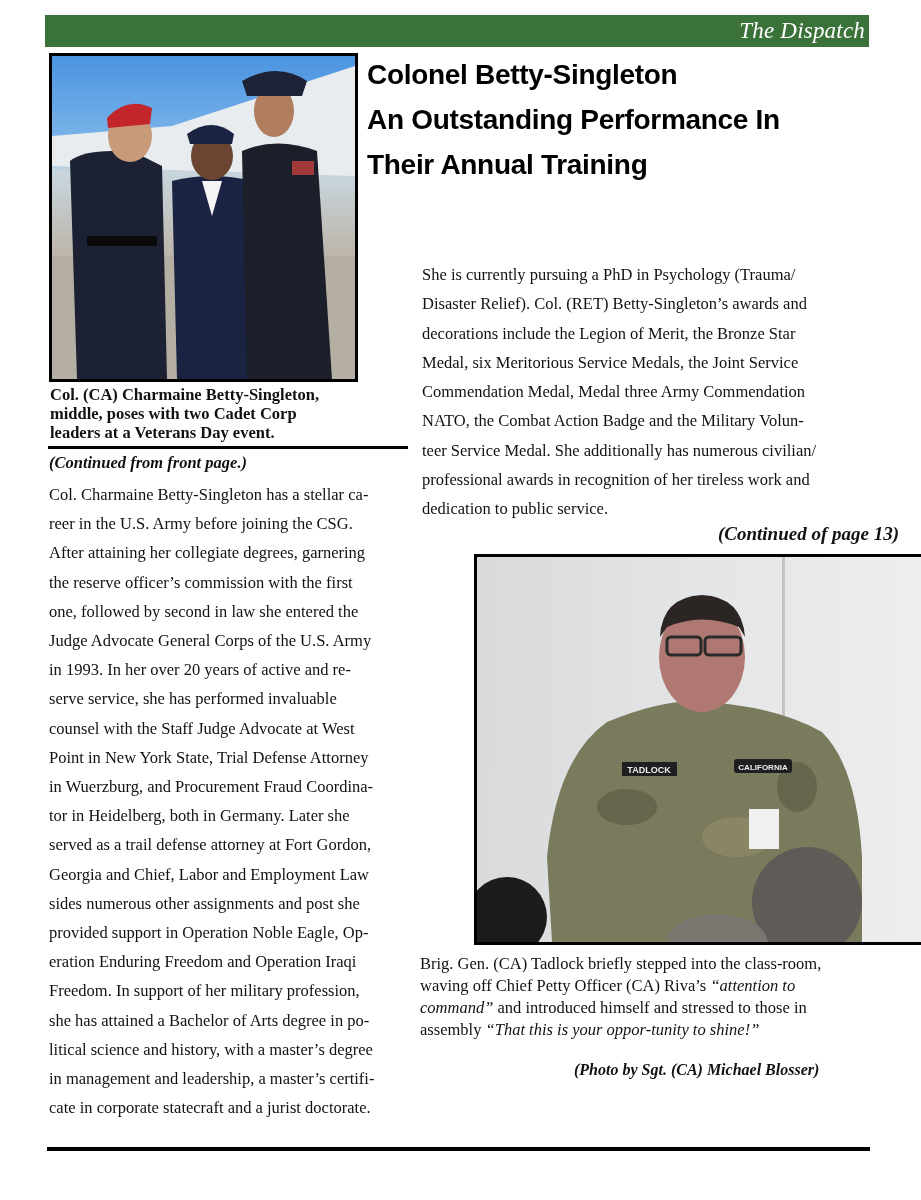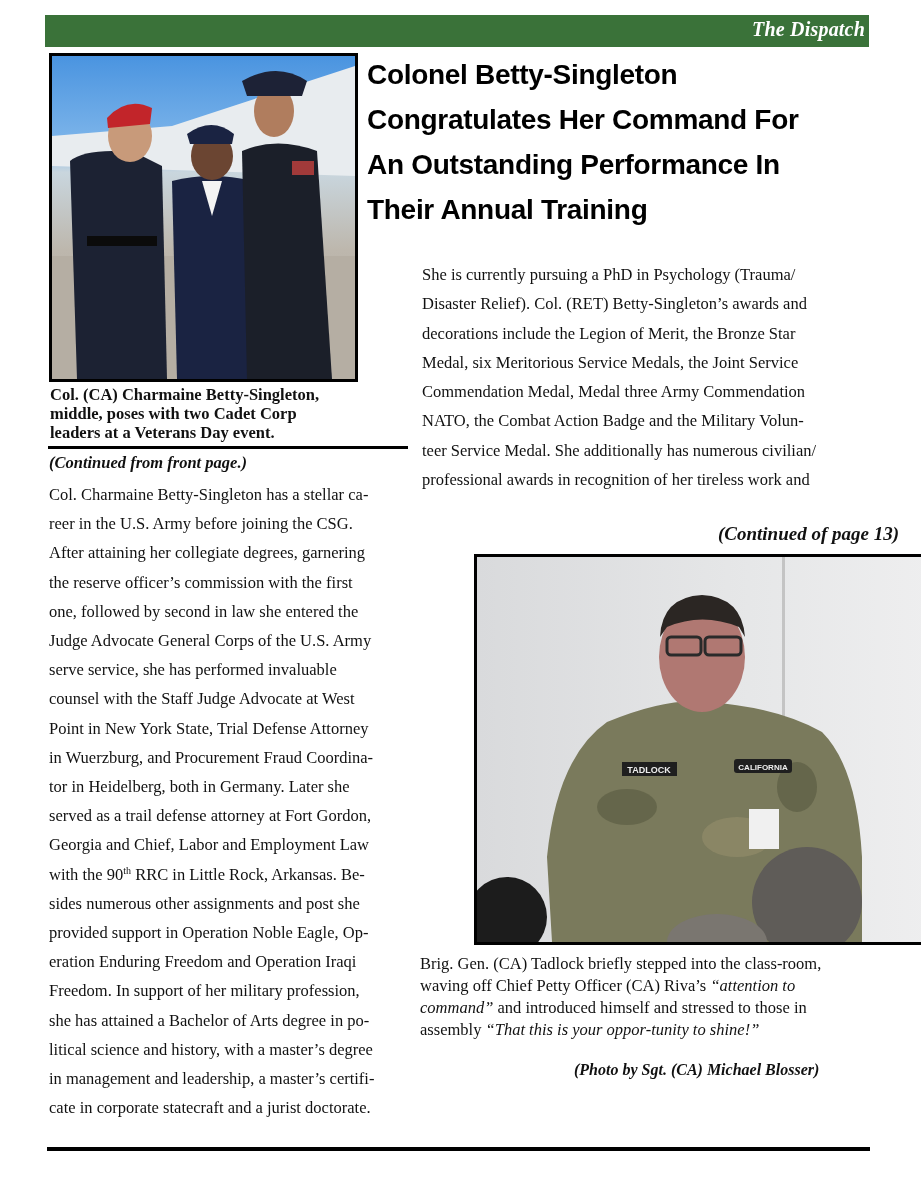--- a/index.html
+++ b/index.html
@@ -1,18 +1,18 @@
 <!DOCTYPE html>
 <html><head>
 <meta charset="utf-8">
 <style>
   html, body { margin: 0; padding: 0; background: #ffffff; }
   body { width: 921px; height: 1200px; position: relative; overflow: hidden; font-family: "Liberation Serif", serif; color: #111; }
   .banner { position: absolute; left: 45px; top: 15px; width: 824px; height: 32px; background: #3a7239; }
-  .banner-title { position: absolute; right: 4px; top: 3px; color: #fff; font-family: "Liberation Serif", serif; font-style: italic; font-weight: bold; font-size: 20px; letter-spacing: 0.2px; }
+  .banner-title { position: absolute; right: 4px; top: 3px; color: #fff; font-family: "Liberation Serif", serif; font-style: italic; font-weight: normal; font-size: 23px; letter-spacing: 0.2px; }
   .photo1 { position: absolute; left: 49px; top: 53px; width: 303px; height: 323px; border: 3px solid #000; background: linear-gradient(180deg, #4a94e0 0%, #7fb6ea 28%, #c9d6de 36%, #bdb7ad 60%, #a9a39a 100%); overflow: hidden; }
   .photo2 { position: absolute; left: 436px; top: 554px; width: 453px; height: 385px; border: 3px solid #000; background: linear-gradient(90deg, #d9dadc 0%, #e6e7e8 60%, #eeeeef 100%); overflow: hidden; margin-left: 38px; }
   .headline { position: absolute; left: 367px; top: 52px; width: 515px; font-family: "Liberation Sans", sans-serif; font-weight: bold; font-size: 28px; line-height: 45px; color: #000; letter-spacing: -0.3px; }
   .caption1 { position: absolute; left: 50px; top: 385px; width: 350px; font-weight: bold; font-size: 16.5px; line-height: 19px; }
   .rule1 { position: absolute; left: 48px; top: 446px; width: 360px; height: 3px; background: #000; }
   .continued-from { position: absolute; left: 49px; top: 453px; font-weight: bold; font-style: italic; font-size: 16.5px; }
   .body-left { position: absolute; left: 49px; top: 480px; width: 364px; font-size: 16.5px; line-height: 29.2px; }
   .body-right { position: absolute; left: 422px; top: 260px; width: 450px; font-size: 16.5px; line-height: 29.3px; }
   .body-line { display: block; white-space: nowrap; }
   .continued-of { position: absolute; left: 686px; top: 523px; font-weight: bold; font-style: italic; font-size: 19px; margin-left: 32px; }
@@ -48,67 +48,67 @@
 
     <path d="M190,95 Q225,80 265,95 L280,323 L195,323 Z" fill="#1b1f29"></path>
     <ellipse cx="222" cy="55" rx="20" ry="26" fill="#b07d5e"></ellipse>
     <path d="M190,25 Q225,5 255,25 L250,40 L195,40 Z" fill="#1d2236"></path>
     <rect x="240" y="105" width="22" height="14" fill="#a13a3a"></rect>
   </svg>
 </div>
 
 <h1 class="headline" style="margin:0;">
   <span class="body-line">Colonel Betty-Singleton</span>
-  <span class="body-line">Congratulates Her Command For</span>
   <span class="body-line">An Outstanding Performance In</span>
   <span class="body-line">Their Annual Training</span>
 </h1>
 
 <div class="caption1">
   <span class="body-line">Col. (CA) Charmaine Betty-Singleton,</span>
   <span class="body-line">middle, poses with two Cadet Corp</span>
   <span class="body-line">leaders at a Veterans Day event.</span>
 </div>
 <div class="rule1"></div>
 <div class="continued-from">(Continued from front page.)</div>
 
 <div class="body-left">
   <span class="body-line">Col. Charmaine Betty-Singleton has a stellar ca-</span>
   <span class="body-line">reer in the U.S. Army before joining the CSG.</span>
   <span class="body-line">After attaining her collegiate degrees, garnering</span>
   <span class="body-line">the reserve officer’s commission with the first</span>
   <span class="body-line">one, followed by second in law she entered the</span>
   <span class="body-line">Judge Advocate General Corps of the U.S. Army</span>
+  <span class="body-line">in 1993.  In her over 20 years of active and re-</span>
   <span class="body-line">serve service, she has performed invaluable</span>
   <span class="body-line">counsel with the Staff Judge Advocate at West</span>
   <span class="body-line">Point in New York State, Trial Defense Attorney</span>
   <span class="body-line">in Wuerzburg, and Procurement Fraud Coordina-</span>
   <span class="body-line">tor in Heidelberg, both in Germany.  Later she</span>
   <span class="body-line">served as a trail defense attorney at Fort Gordon,</span>
   <span class="body-line">Georgia and Chief, Labor and Employment Law</span>
-  <span class="body-line"><span>with the 90</span><sup>th</sup><span> RRC in Little Rock, Arkansas. Be-</span></span>
   <span class="body-line">sides numerous other assignments and post she</span>
   <span class="body-line">provided support in Operation Noble Eagle, Op-</span>
   <span class="body-line">eration Enduring Freedom and Operation Iraqi</span>
   <span class="body-line">Freedom.  In support of her military profession,</span>
   <span class="body-line">she has attained a Bachelor of Arts degree in po-</span>
   <span class="body-line">litical science and history, with a master’s degree</span>
   <span class="body-line">in management and leadership, a master’s certifi-</span>
   <span class="body-line">cate in corporate statecraft and a jurist doctorate.</span>
 </div>
 
 <div class="body-right">
   <span class="body-line">She is currently pursuing a PhD in Psychology (Trauma/</span>
   <span class="body-line">Disaster Relief). Col. (RET) Betty-Singleton’s awards and</span>
   <span class="body-line">decorations include the Legion of Merit, the Bronze Star</span>
   <span class="body-line">Medal, six Meritorious Service Medals, the Joint Service</span>
   <span class="body-line">Commendation Medal, Medal three Army Commendation</span>
   <span class="body-line">NATO, the Combat Action Badge and the Military Volun-</span>
   <span class="body-line">teer Service Medal. She additionally has numerous civilian/</span>
   <span class="body-line">professional awards in recognition of her tireless work and</span>
+  <span class="body-line">dedication to public service.</span>
 </div>
 <div class="continued-of">(Continued of page 13)</div>
 
 <div class="photo2" title="Brig. Gen. (CA) Tadlock speaking in a classroom in camouflage uniform">
   <svg width="453" height="385" viewBox="0 0 453 385">
     <rect x="305" y="0" width="3" height="160" fill="#c4c4c4"></rect>
 
     <path d="M75,385 L70,300 Q80,200 130,165 Q190,140 230,145 Q300,150 345,175 Q380,210 385,300 L385,385 Z" fill="#7a7a5c"></path>
     <ellipse cx="150" cy="250" rx="30" ry="18" fill="#5c5e44" opacity="0.7"></ellipse>
     <ellipse cx="260" cy="280" rx="35" ry="20" fill="#8e8a68" opacity="0.8"></ellipse>

